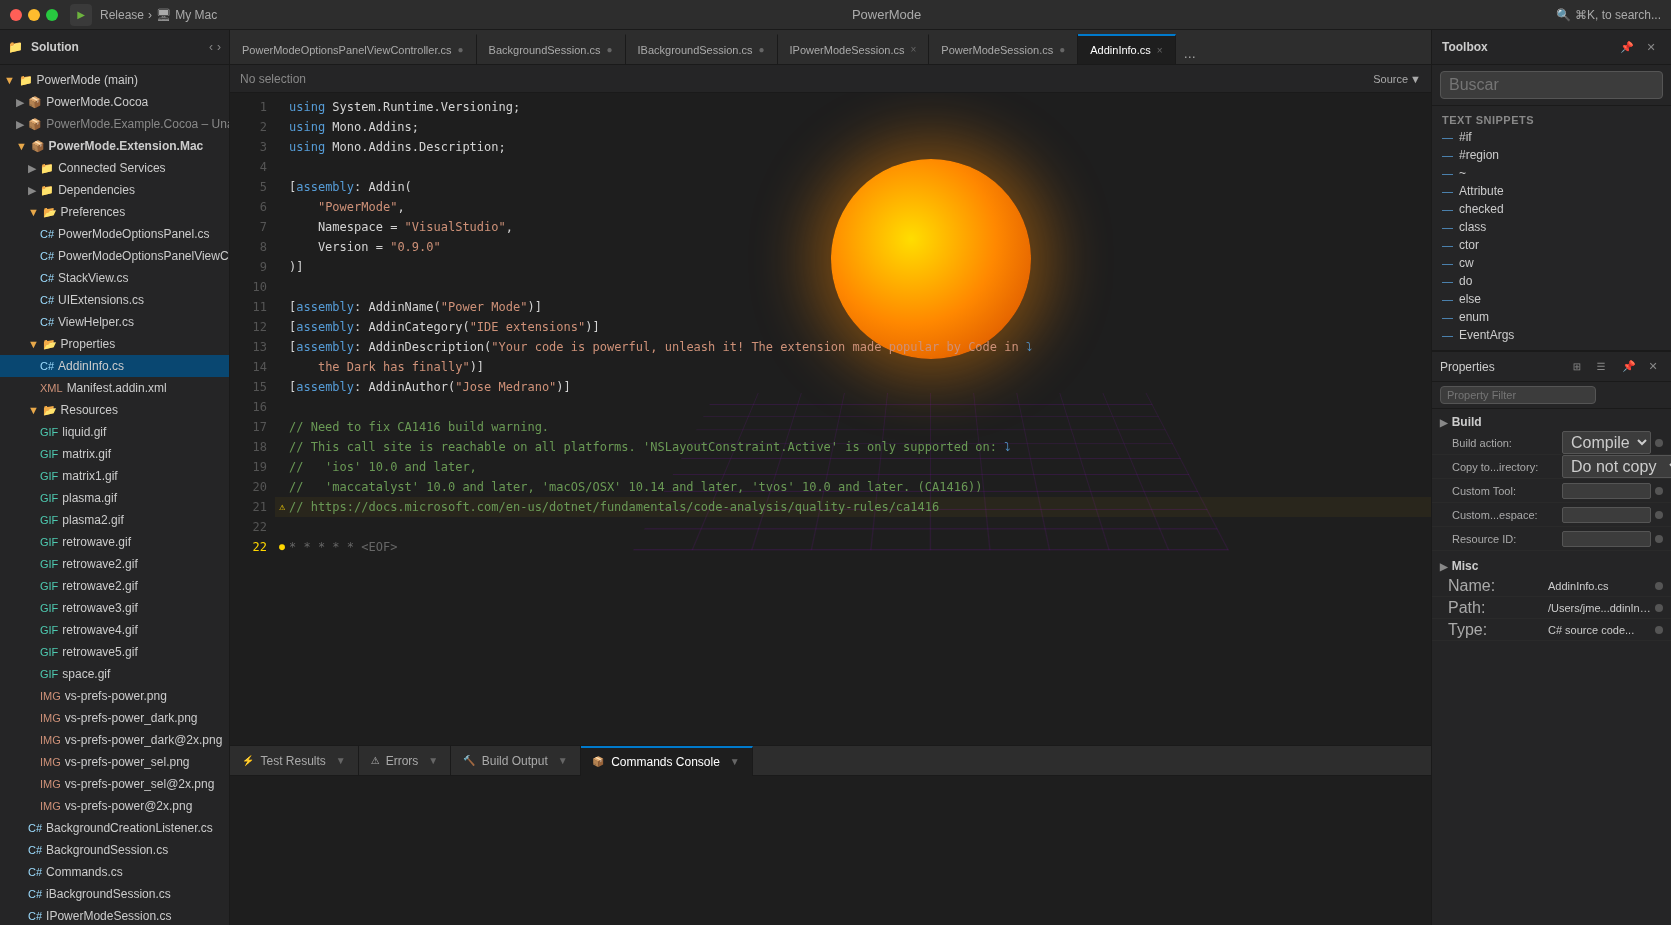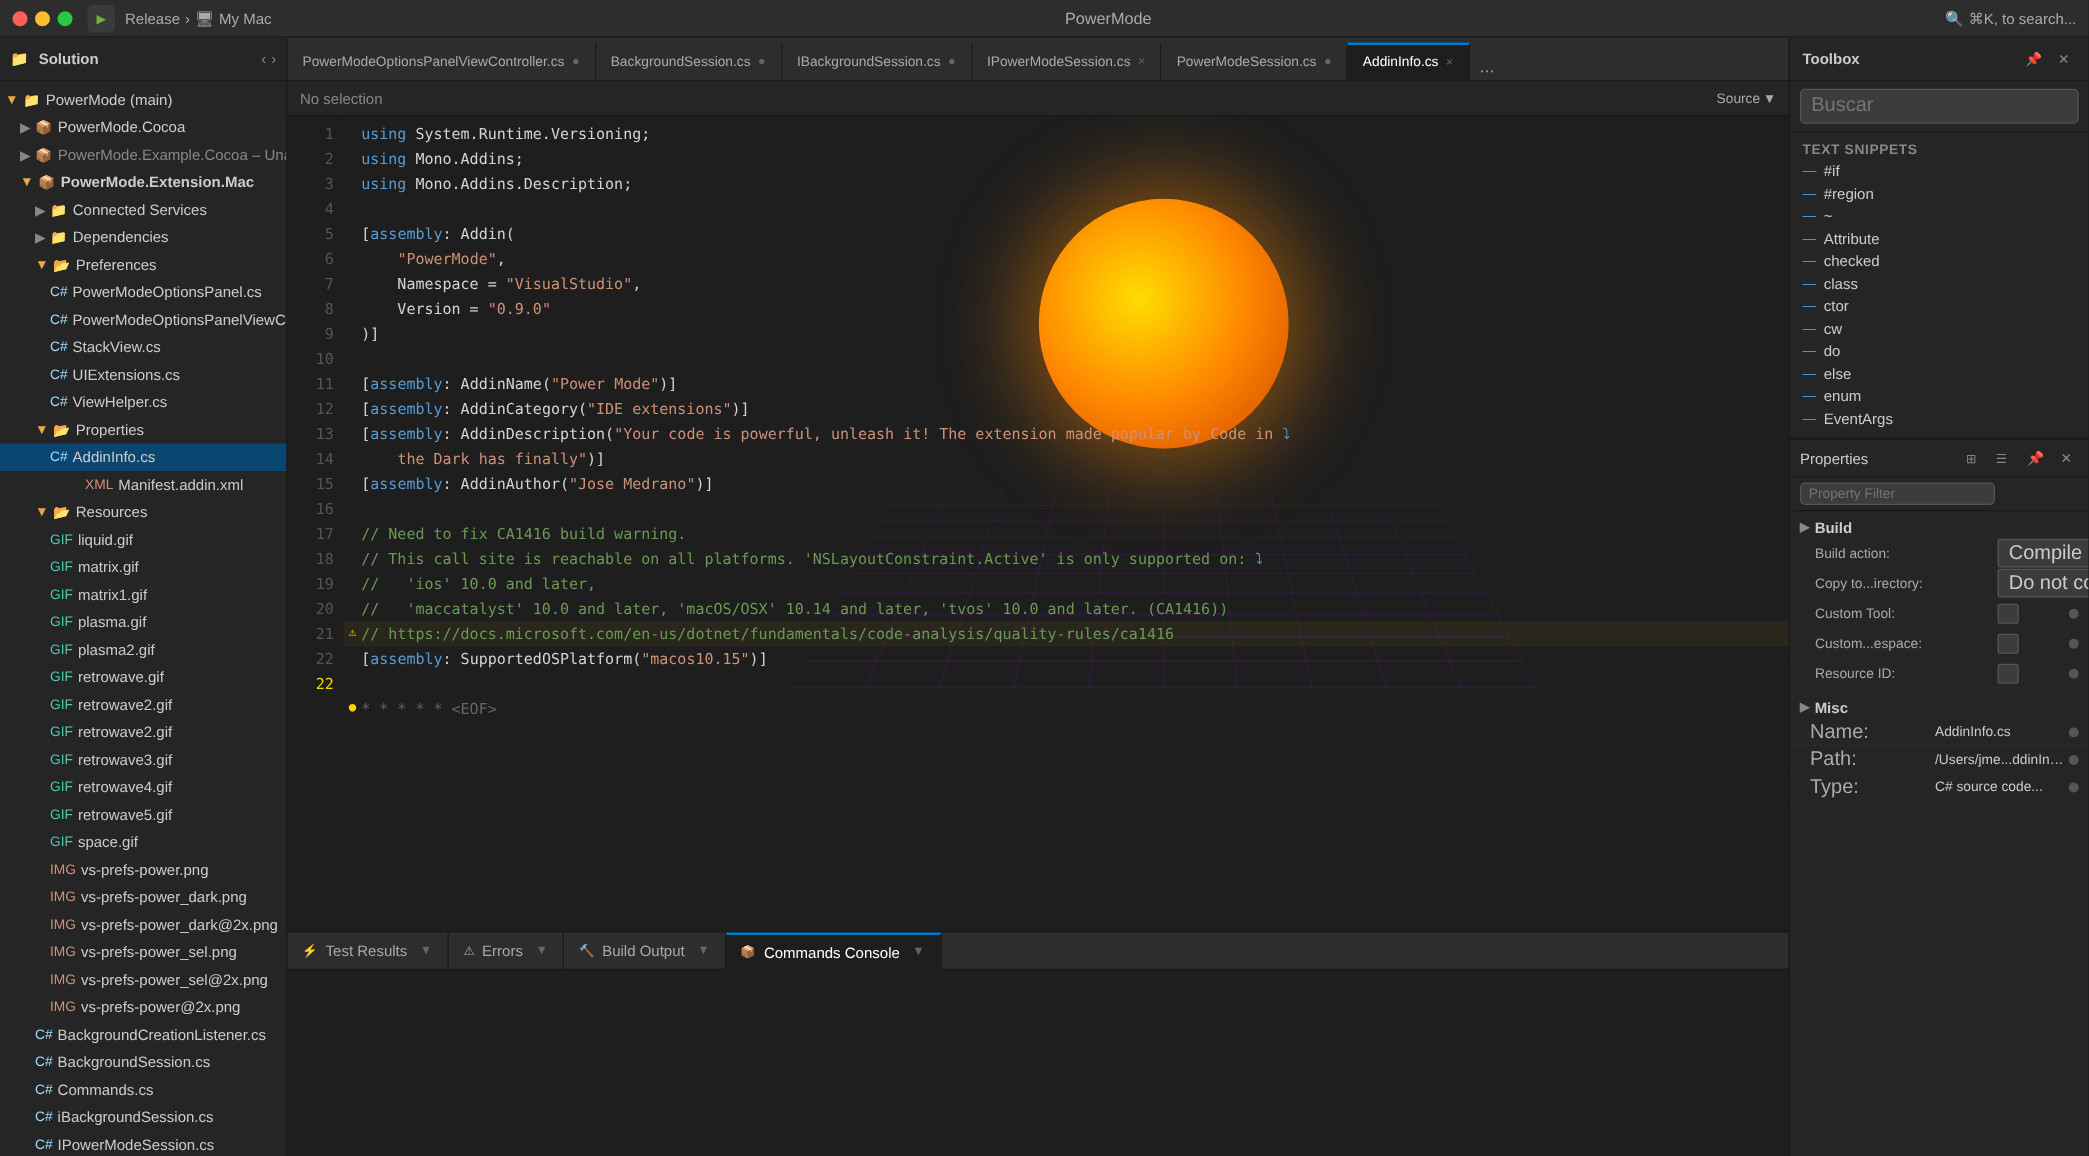--- a/index.html
+++ b/index.html
@@ -130,21 +130,21 @@
     .tree-indent-1 { padding-left: 4px; }
     .tree-indent-2 { padding-left: 16px; }
     .tree-indent-3 { padding-left: 28px; }
     .tree-indent-4 { padding-left: 40px; }
     .tree-icon { margin-right: 4px; font-size: 11px; }
     .tree-label { font-size: 12px; color: #ccc; }
     .icon-folder { color: #e8a84a; }
     .icon-cs { color: #9cdcfe; }
     .icon-png { color: #ce9178; }
     .icon-gif { color: #4ec9b0; }
-    .icon-xml { color: #ce9178; margin-left: 28px; }
+    .icon-xml { color: #ce9178; }
 
     
     .editor-area {
       flex: 1;
       display: flex;
       flex-direction: column;
       overflow: hidden;
     }
 
     
@@ -470,21 +470,20 @@
       color: #ccc;
       font-weight: 600;
     }
     .property-arrow { margin-right: 4px; color: #888; font-size: 10px; }
     .property-row {
       display: flex;
       align-items: center;
       height: 24px;
       padding: 0 8px 0 20px;
       border-bottom: 1px solid #2a2a2a;
-      gap: 36px;
     }
     .property-name {
       flex: 0 0 110px;
       font-size: 11px;
       color: #aaa;
       white-space: nowrap;
       overflow: hidden;
       text-overflow: ellipsis;
     }
     .property-select {
@@ -902,24 +901,20 @@
         <div class="code-line">
           <div class="indicator"></div>
           <span class="code-text comment">//   'maccatalyst' 10.0 and later, 'macOS/OSX' 10.14 and later, 'tvos' 10.0 and later. (CA1416))</span>
         </div>
         <div class="code-line highlighted">
           <div class="indicator" style="color:#ffd700;">⚠</div>
           <span class="code-text comment">// https://docs.microsoft.com/en-us/dotnet/fundamentals/code-analysis/quality-rules/ca1416</span>
         </div>
         <div class="code-line">
           <div class="indicator"></div>
-          <span class="code-text"><span class="punct">[</span><span class="kw">assembly</span>: SupportedOSPlatform(<span class="str">"macos10.15"</span>)]</span>
-        </div>
-        <div class="code-line">
-          <div class="indicator"></div>
           <span class="code-text"></span>
         </div>
         <div class="code-line">
           <div class="indicator" style="color:#ffd700;">●</div>
           <span class="code-text" style="color:#666;">* * * * * &lt;EOF&gt;</span>
         </div>
       </div>
     </div>
 
     <div class="bottom-panel">

